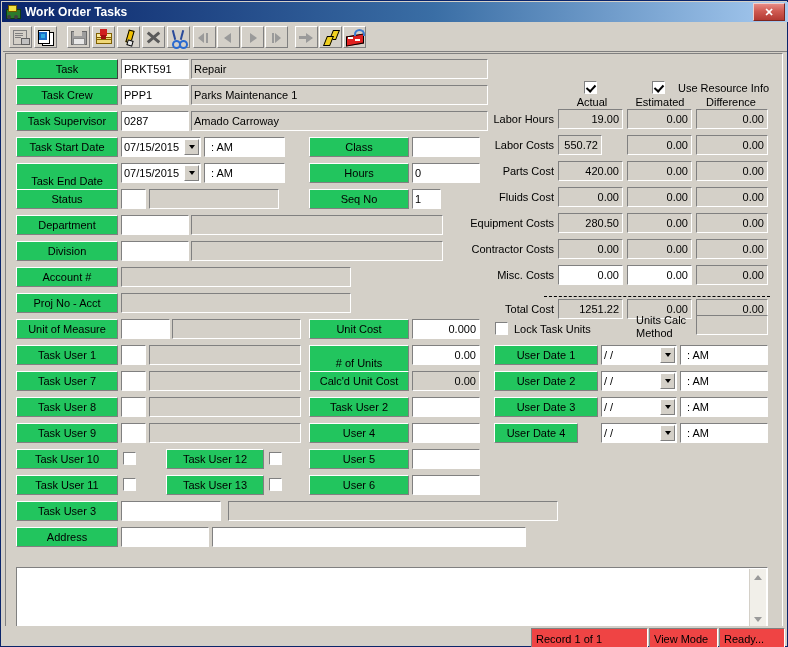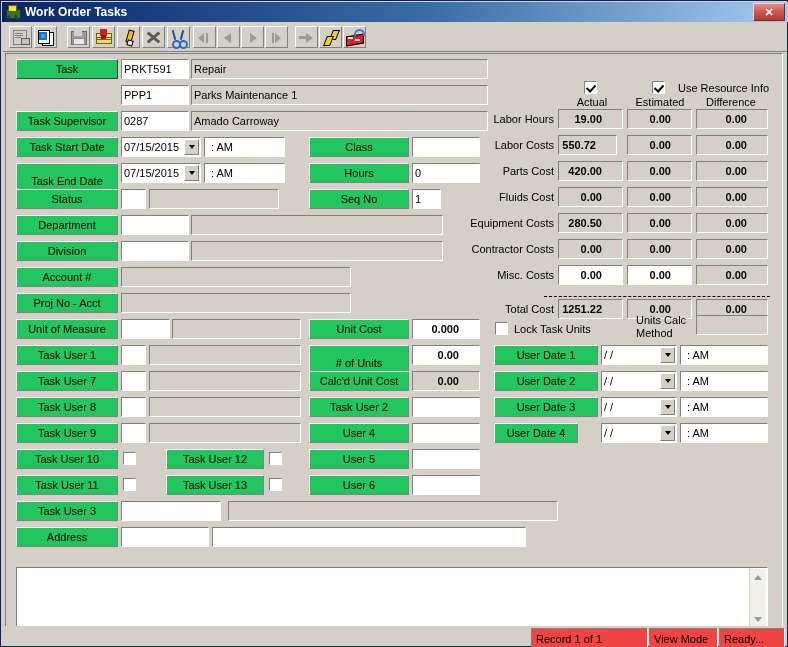--- a/index.html
+++ b/index.html
@@ -135,21 +135,21 @@
     background: #ffffff;
     border: 1px solid;
     border-color: #808080 #ffffff #ffffff #808080;
     box-sizing: border-box;
     display: flex; align-items: center;
     padding: 0 2px;
     font-size: 11px;
     white-space: nowrap; overflow: hidden;
   }
   .tf.gray { background: #d4d0c8; }
-  .tf.right { justify-content: flex-end; padding-right: 20px; font-weight: bold; }
+  .tf.right { justify-content: flex-end; padding-right: 3px; }
 
   .combo {
     position: absolute;
     background: #ffffff;
     border: 1px solid;
     border-color: #808080 #ffffff #ffffff #808080;
     box-sizing: border-box;
     display: flex; align-items: center;
     padding-left: 2px;
     font-size: 11px;
@@ -391,20 +391,21 @@
         </div>
       </div>
     </div>
 
     <div class="panel">
 
       <div class="lblbtn def" style="left:10px;top:5px;width:102px;height:20px;">Task</div>
       <div class="tf" style="left:115px;top:5px;width:68px;height:20px;">PRKT591</div>
       <div class="tf gray" style="left:185px;top:5px;width:297px;height:20px;">Repair</div>
 
+      <div class="lblbtn" style="left:10px;top:31px;width:102px;height:20px;">Task Crew</div>
       <div class="tf" style="left:115px;top:31px;width:68px;height:20px;">PPP1</div>
       <div class="tf gray" style="left:185px;top:31px;width:297px;height:20px;">Parks Maintenance 1</div>
 
       <div class="lblbtn" style="left:10px;top:57px;width:102px;height:20px;">Task Supervisor</div>
       <div class="tf" style="left:115px;top:57px;width:68px;height:20px;">0287</div>
       <div class="tf gray" style="left:185px;top:57px;width:297px;height:20px;">Amado Carroway</div>
 
       <div class="lblbtn" style="left:10px;top:83px;width:102px;height:20px;">Task Start Date</div>
       <div class="combo" style="left:115px;top:83px;width:80px;height:20px;">
         <span>07/15/2015</span>
@@ -516,21 +517,21 @@
       <div class="stxt c" style="left:552px;top:42px;width:68px;">Actual</div>
       <div class="stxt c" style="left:620px;top:42px;width:68px;">Estimated</div>
       <div class="stxt c" style="left:689px;top:42px;width:72px;">Difference</div>
 
       <div class="stxt r" style="left:470px;top:59px;width:78px;">Labor Hours</div>
       <div class="tf gray right" style="left:552px;top:55px;width:65px;height:20px;">19.00</div>
       <div class="tf gray right" style="left:621px;top:55px;width:65px;height:20px;">0.00</div>
       <div class="tf gray right" style="left:690px;top:55px;width:72px;height:20px;">0.00</div>
 
       <div class="stxt r" style="left:470px;top:85px;width:78px;">Labor Costs</div>
-      <div class="tf gray right" style="left:552px;top:81px;width:59px;height:20px;">550.72</div>
+      <div class="tf gray right" style="left:552px;top:81px;width:44px;height:20px;">550.72</div>
       <div class="tf gray right" style="left:621px;top:81px;width:65px;height:20px;">0.00</div>
       <div class="tf gray right" style="left:690px;top:81px;width:72px;height:20px;">0.00</div>
 
       <div class="stxt r" style="left:470px;top:111px;width:78px;">Parts Cost</div>
       <div class="tf gray right" style="left:552px;top:107px;width:65px;height:20px;">420.00</div>
       <div class="tf gray right" style="left:621px;top:107px;width:65px;height:20px;">0.00</div>
       <div class="tf gray right" style="left:690px;top:107px;width:72px;height:20px;">0.00</div>
 
       <div class="stxt r" style="left:470px;top:137px;width:78px;">Fluids Cost</div>
       <div class="tf gray right" style="left:552px;top:133px;width:65px;height:20px;">0.00</div>

